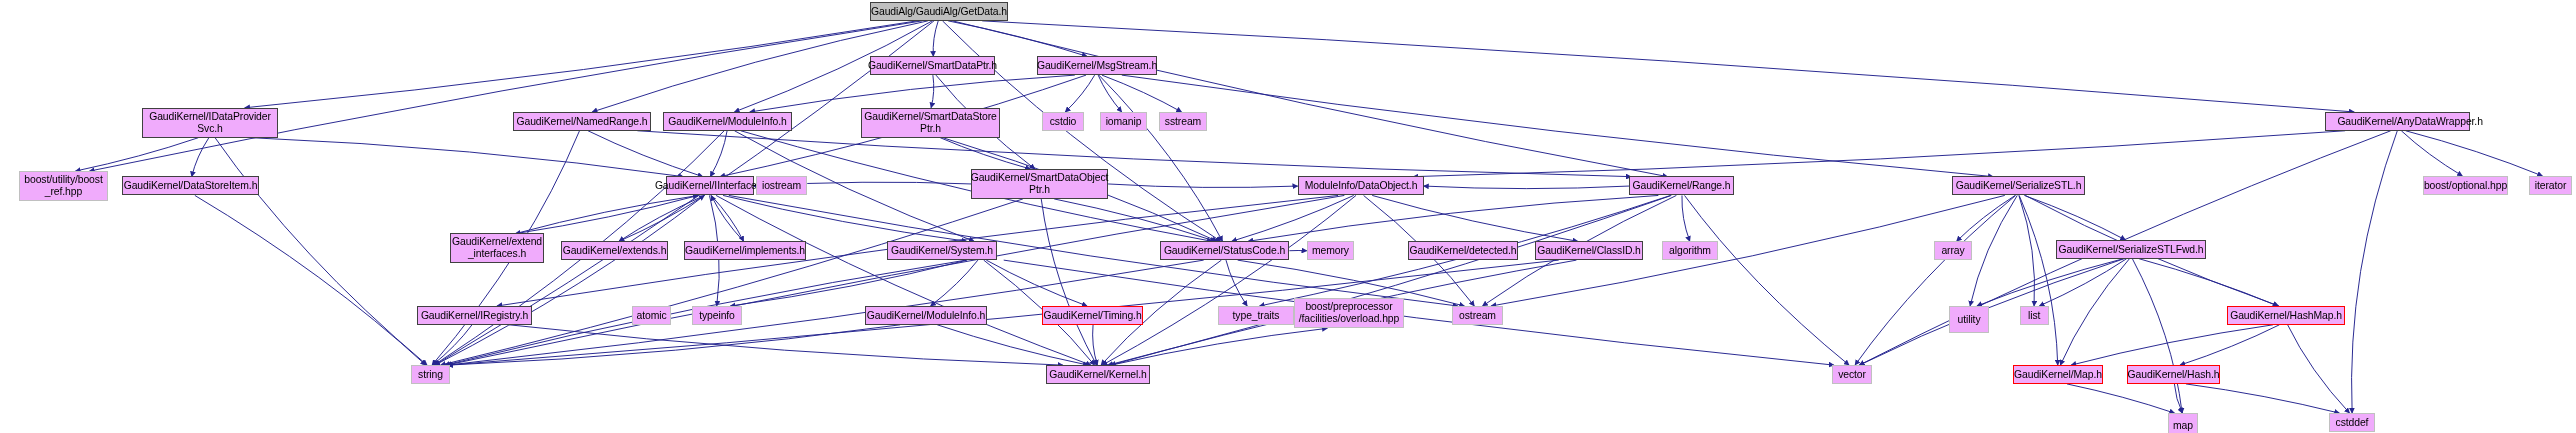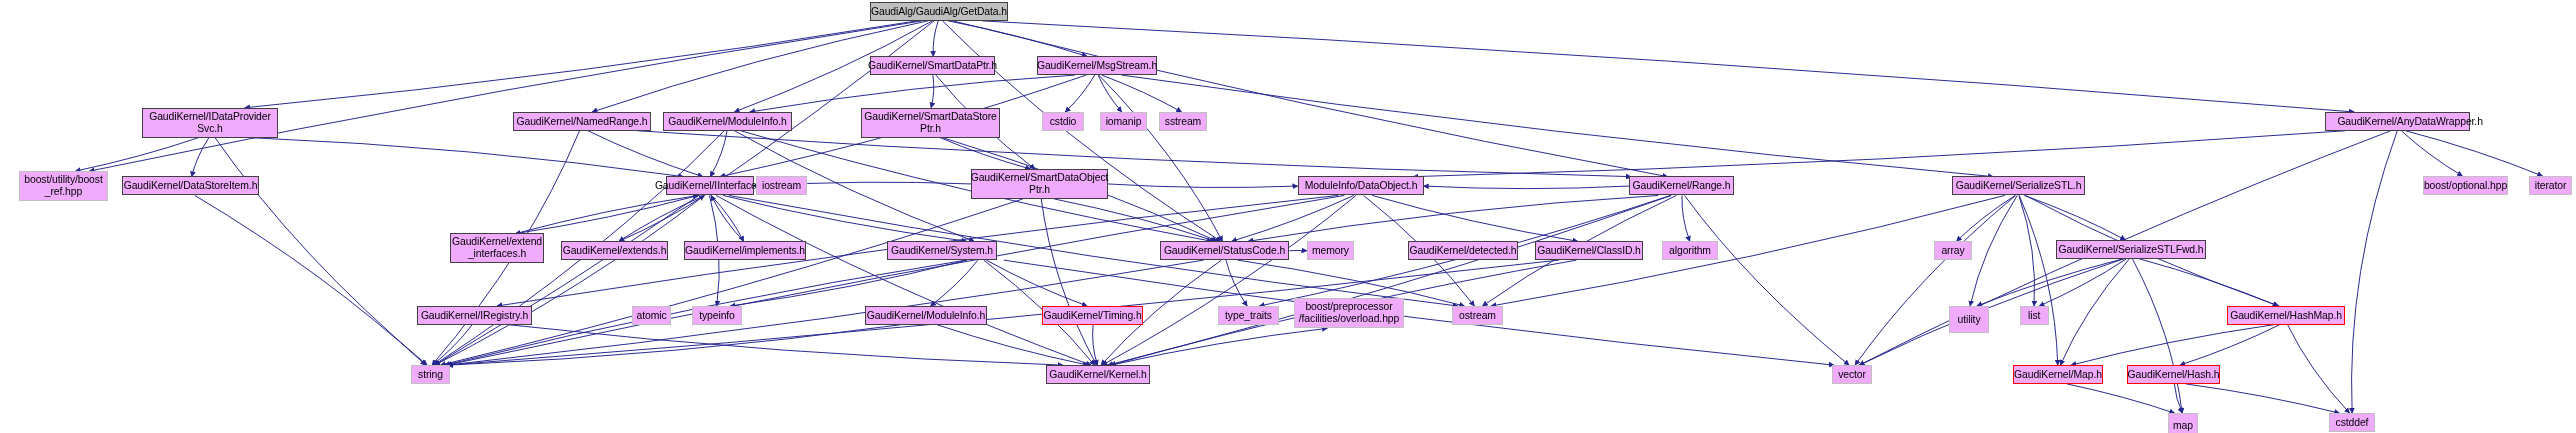--- a/index.html
+++ b/index.html
@@ -205,21 +205,21 @@
       <div class="node hdr" style="left: 1408px; top: 241px; width: 110px; height: 19px;">GaudiKernel/detected.h</div>
       <div class="node hdr" style="left: 1535px; top: 241px; width: 108px; height: 19px;">GaudiKernel/ClassID.h</div>
       <div class="node " style="left: 1662px; top: 241px; width: 56px; height: 19px;">algorithm</div>
       <div class="node " style="left: 1934px; top: 241px; width: 38px; height: 19px;">array</div>
       <div class="node hdr" style="left: 2056px; top: 240px; width: 150px; height: 19px;">GaudiKernel/SerializeSTLFwd.h</div>
       <div class="node hdr" style="left: 417px; top: 306px; width: 115px; height: 19px;">GaudiKernel/IRegistry.h</div>
       <div class="node " style="left: 632px; top: 306px; width: 39px; height: 19px;">atomic</div>
       <div class="node " style="left: 692px; top: 306px; width: 50px; height: 19px;">typeinfo</div>
       <div class="node hdr" style="left: 865px; top: 306px; width: 122px; height: 19px;">GaudiKernel/ModuleInfo.h</div>
       <div class="node red" style="left: 1042px; top: 306px; width: 101px; height: 19px;">GaudiKernel/Timing.h</div>
-      <div class="node " style="left: 1218px; top: 306px; width: 61px; height: 19px;">type_traits</div>
+      <div class="node " style="left: 1218px; top: 306px; width: 76px; height: 19px;">type_traits</div>
       <div class="node " style="left: 1294px; top: 298px; width: 110px; height: 30px;">boost/preprocessor
 /facilities/overload.hpp</div>
       <div class="node " style="left: 1452px; top: 306px; width: 51px; height: 19px;">ostream</div>
       <div class="node " style="left: 1832px; top: 365px; width: 40px; height: 19px;">vector</div>
       <div class="node " style="left: 1949px; top: 306px; width: 40px; height: 27px;">utility</div>
       <div class="node " style="left: 2020px; top: 306px; width: 28.5px; height: 19px;">list</div>
       <div class="node red" style="left: 2227px; top: 306px; width: 118px; height: 19px;">GaudiKernel/HashMap.h</div>
       <div class="node " style="left: 411px; top: 365px; width: 39px; height: 19px;">string</div>
       <div class="node hdr" style="left: 1046px; top: 365px; width: 104px; height: 19px;">GaudiKernel/Kernel.h</div>
       <div class="node red" style="left: 2013px; top: 365px; width: 90px; height: 19px;">GaudiKernel/Map.h</div>

